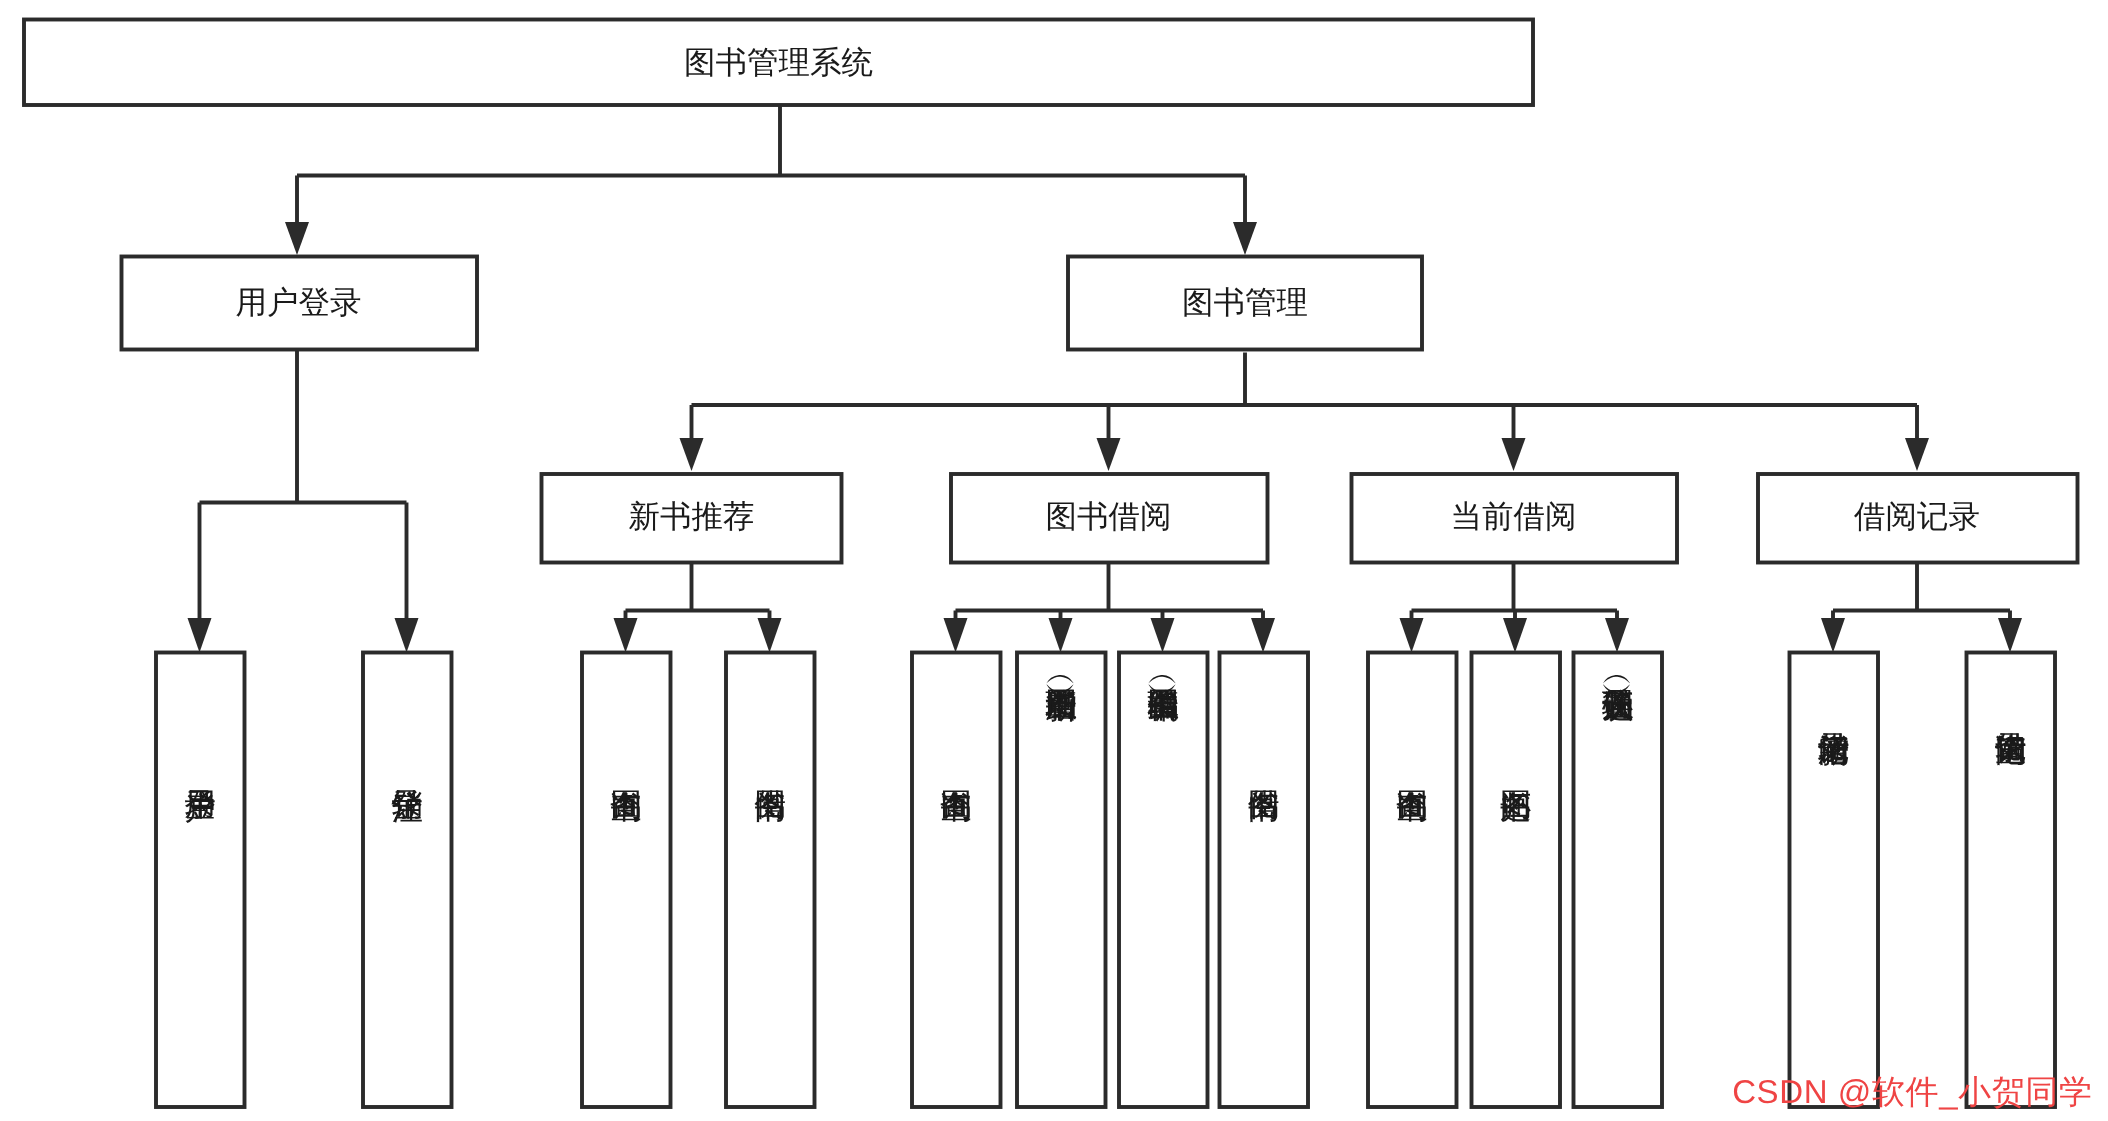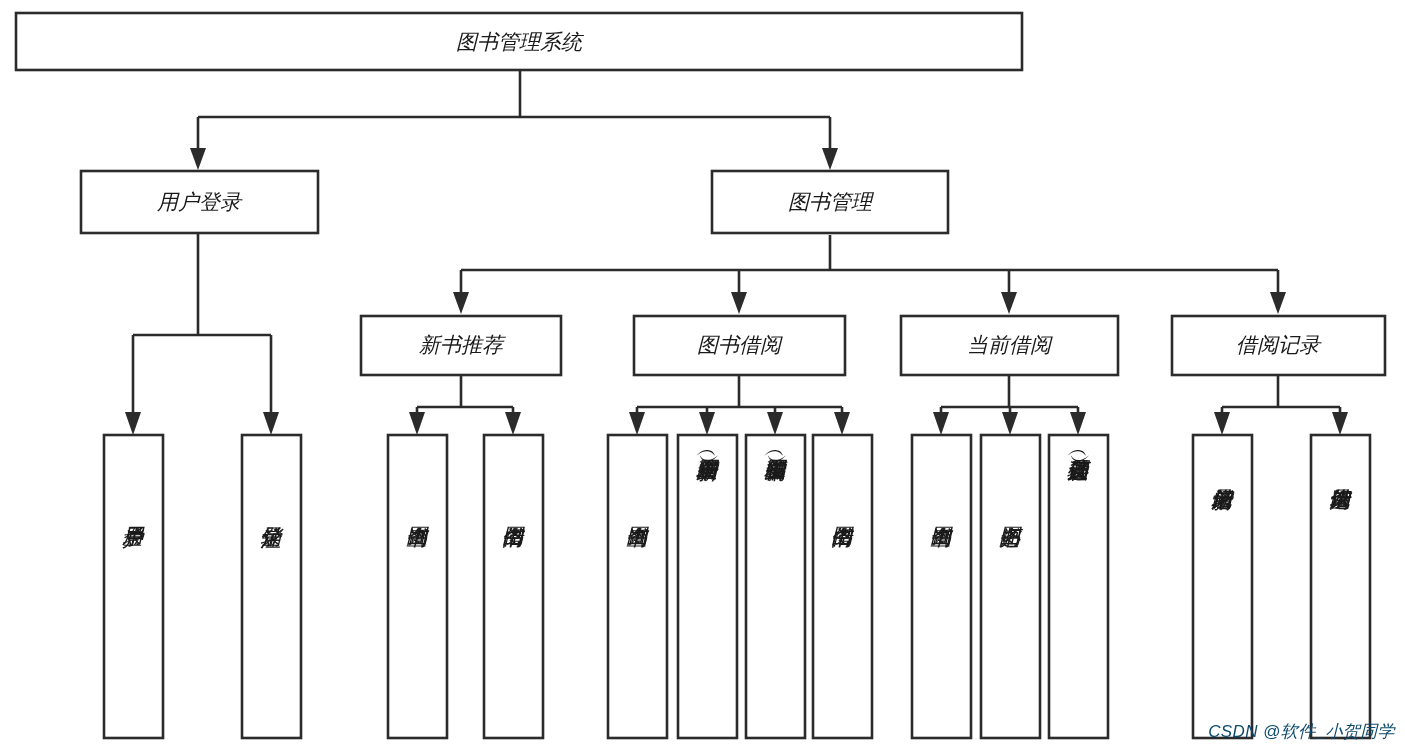--- a/index.html
+++ b/index.html
@@ -11,21 +11,20 @@
     width: 1405px;
     height: 747px;
     font-family: "Liberation Sans", "DejaVu Sans", sans-serif;
     overflow: hidden;
   }
   #diagram-root {
     position: relative;
     width: 1405px;
     height: 747px;
     background: #ffffff;
-    font-style: italic;
   }
   svg#diagram-svg {
     position: absolute;
     top: 0;
     left: 0;
     width: 1405px;
     height: 747px;
   }
   .node-box {
     fill: #ffffff;
@@ -57,22 +56,22 @@
     writing-mode: vertical-rl;
     text-orientation: upright;
     text-anchor: middle;
     white-space: pre;
   }
   .watermark {
     position: absolute;
     right: 10px;
     bottom: 4px;
     font-family: "Liberation Sans", "DejaVu Sans", sans-serif;
-    font-size: 17px;
-    color: #0c4a6e;
+    font-size: 22px;
+    color: #ef4444;
     letter-spacing: 0.4px;
     user-select: none;
     pointer-events: none;
   }
 </style>
 </head>
 <body>
 
 <div id="diagram-root">
 

